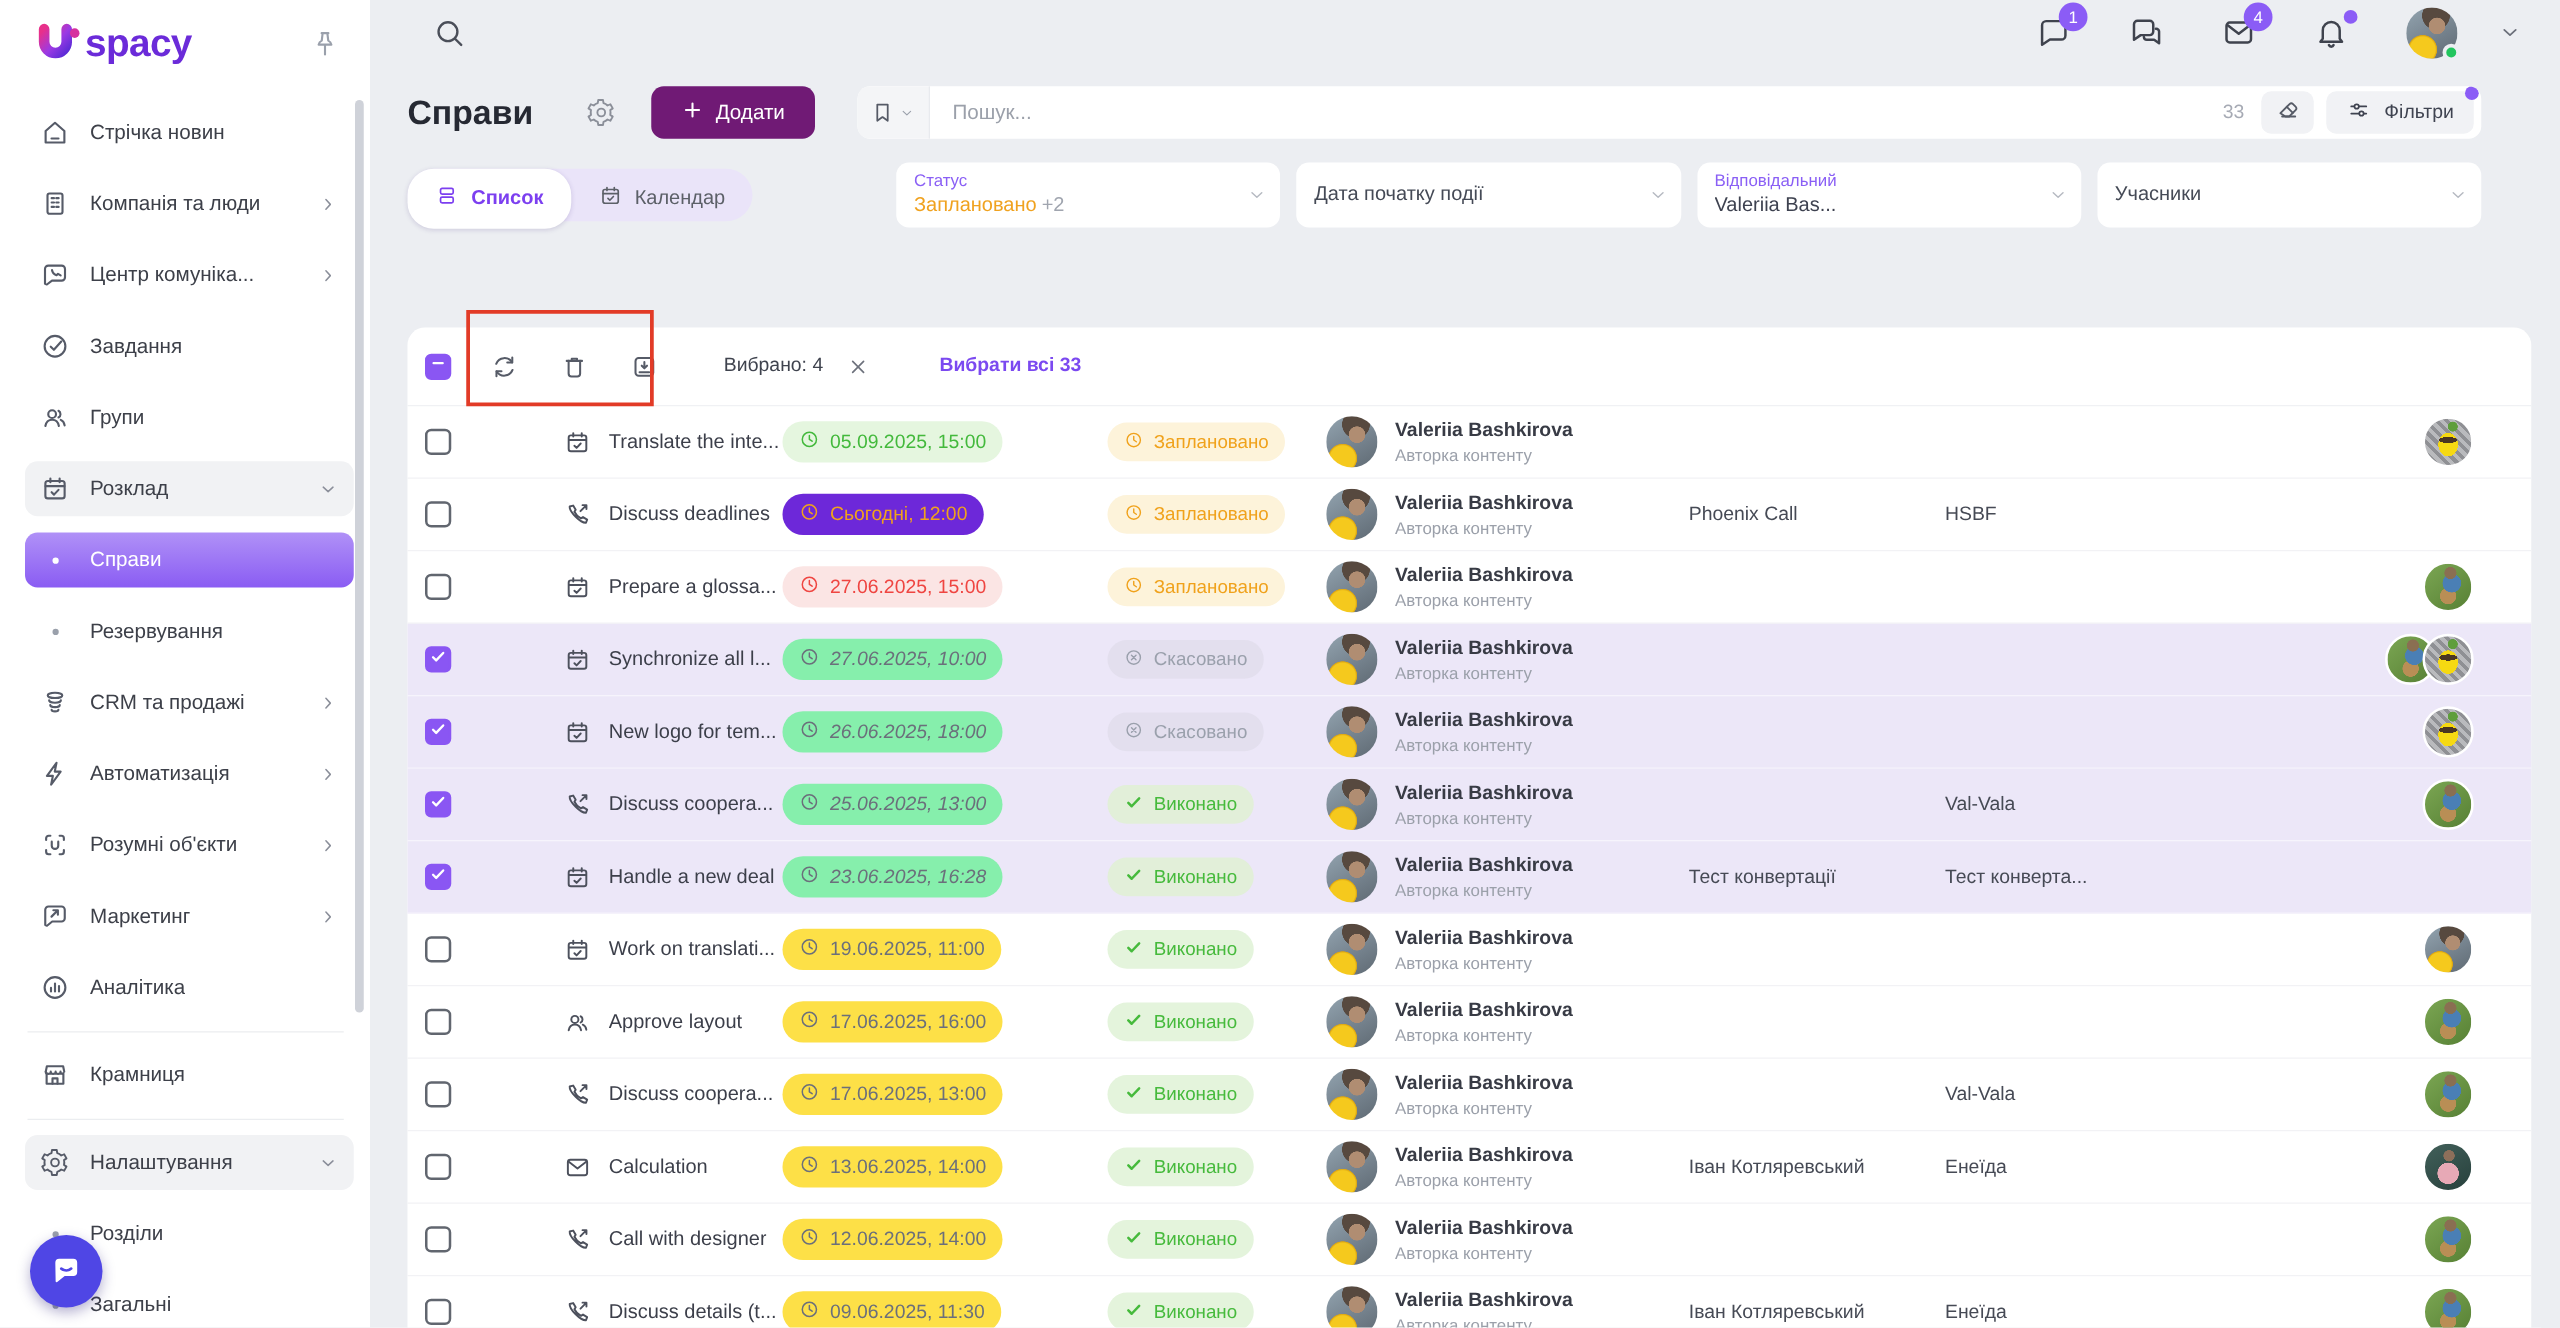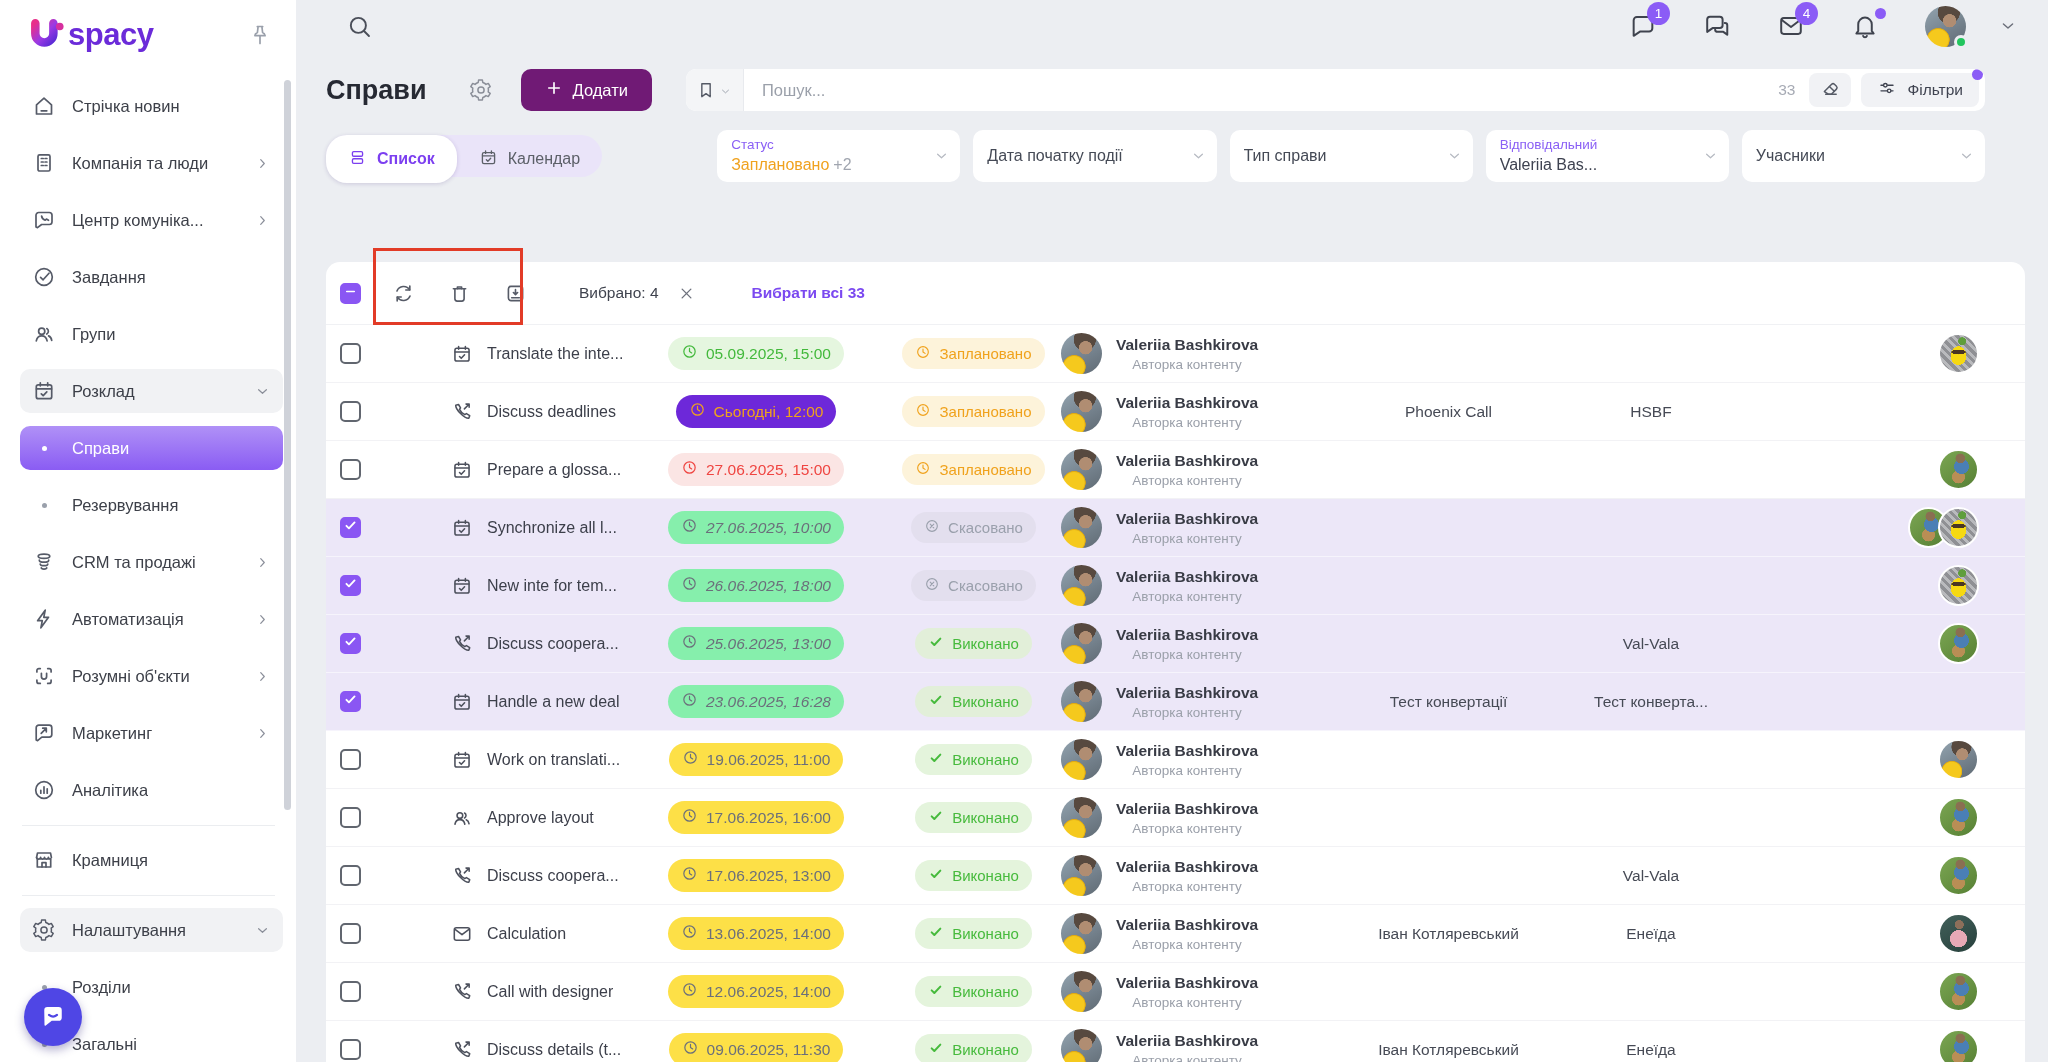--- a/index.html
+++ b/index.html
@@ -91,21 +91,21 @@
   .cb.on, .cb.ind { background:#8a56f3; border-color:#8a56f3; }
   .cb svg { width:15px; height:15px; color:#fff; }
   .sel-icons { display:flex; gap:33px; margin-left:31px; color:#565b67; }
   .sel-icons .tool { width:23px; height:23px; cursor:pointer; }
   .sel-icons .tool svg { width:23px; height:23px; }
   .sel-count { margin-left:52px; font-size:15.5px; color:#3f434e; }
   .sel-x { margin-left:18px; width:19px; height:19px; color:#6d717c; cursor:pointer; }
   .sel-x svg { width:19px; height:19px; }
   .sel-all { margin-left:56px; color:#7b49f0; font-weight:600; font-size:15.5px; cursor:pointer; }
 
-  .row { display:grid; grid-template-columns:110px 190px 260px 175px 290px 205px 200px 1fr; align-items:center; height:58px; border-bottom:1px solid #f2f2f5;text-align:center; }
+  .row { display:grid; grid-template-columns:110px 190px 260px 175px 290px 205px 200px 1fr; align-items:center; height:58px; border-bottom:1px solid #f2f2f5; }
   .row.sel { background:#ece7f8; border-bottom-color:#f6f4fc; }
   .c-chk { padding-left:14px; }
   .c-title { display:flex; align-items:center; gap:14px; padding-left:15px; font-size:16px; color:#3c3f4a; min-width:0; }
   .c-title .ti { width:22px; height:22px; color:#4d515d; flex:none; }
   .c-title .ti svg { width:22px; height:22px; }
   .c-title .tt { white-space:nowrap; overflow:hidden; text-overflow:ellipsis; cursor:pointer; }
   .pill { display:inline-flex; align-items:center; gap:8px; height:33px; padding:0 13px; border-radius:17px; font-size:15.5px; font-weight:500; white-space:nowrap; }
   .pill svg { width:17px; height:17px; flex:none; }
   .pill.green { background:#e5f6df; color:#43b93c; }
   .pill.orange { background:#6d28d9; color:#f0a21c; }
@@ -440,26 +440,20 @@
               <span class="fchev"><svg viewBox="0 0 24 24" fill="none" stroke="currentColor" stroke-width="1.7" stroke-linecap="round" stroke-linejoin="round">
                   <path d="m6.5 9.5 5.5 5 5.5-5"></path>
                 </svg></span>
             </div>
             <div class="fbox single">
               <div class="fvalue"><span>Дата початку події</span></div>
               <span class="fchev"><svg viewBox="0 0 24 24" fill="none" stroke="currentColor" stroke-width="1.7" stroke-linecap="round" stroke-linejoin="round">
                   <path d="m6.5 9.5 5.5 5 5.5-5"></path>
                 </svg></span>
             </div>
-            <div class="fbox single">
-              <div class="fvalue"><span>Тип справи</span></div>
-              <span class="fchev"><svg viewBox="0 0 24 24" fill="none" stroke="currentColor" stroke-width="1.7" stroke-linecap="round" stroke-linejoin="round">
-                  <path d="m6.5 9.5 5.5 5 5.5-5"></path>
-                </svg></span>
-            </div>
             <div class="fbox">
               <div class="flabel">Відповідальний</div>
               <div class="fvalue"><span>Valeriia Bas...</span></div>
               <span class="fchev"><svg viewBox="0 0 24 24" fill="none" stroke="currentColor" stroke-width="1.7" stroke-linecap="round" stroke-linejoin="round">
                   <path d="m6.5 9.5 5.5 5 5.5-5"></path>
                 </svg></span>
             </div>
             <div class="fbox single">
               <div class="fvalue"><span>Учасники</span></div>
               <span class="fchev"><svg viewBox="0 0 24 24" fill="none" stroke="currentColor" stroke-width="1.7" stroke-linecap="round" stroke-linejoin="round">
@@ -665,21 +659,21 @@
                       <path d="m5.5 12.5 4 4L18.5 7"></path>
                     </svg></span>
                 </span>
               </div>
               <div class="c-title">
                 <span class="ti"><svg viewBox="0 0 24 24" fill="none" stroke="currentColor" stroke-width="1.7" stroke-linecap="round" stroke-linejoin="round">
                     <rect x="4.3" y="5.8" width="15.4" height="13.9" rx="2"></rect>
                     <path d="M8.3 3.8v3M15.7 3.8v3M4.5 9.9h15"></path>
                     <path d="m9.3 14.8 1.9 1.9 3.6-3.8"></path>
                   </svg></span>
-                <span class="tt">New inte for tem...</span>
+                <span class="tt">New logo for tem...</span>
               </div>
               <div><span class="pill gray">
                   <span><svg viewBox="0 0 24 24" fill="none" stroke="currentColor" stroke-width="1.7" stroke-linecap="round" stroke-linejoin="round">
                       <circle cx="12" cy="12" r="8"></circle>
                       <path d="M12 7.6V12l3.1 2.1"></path>
                     </svg></span>
                   <span>26.06.2025, 18:00</span>
                 </span></div>
               <div><span class="stpill st-cancelled">
                   <span><svg viewBox="0 0 24 24" fill="none" stroke="currentColor" stroke-width="1.7" stroke-linecap="round" stroke-linejoin="round">

